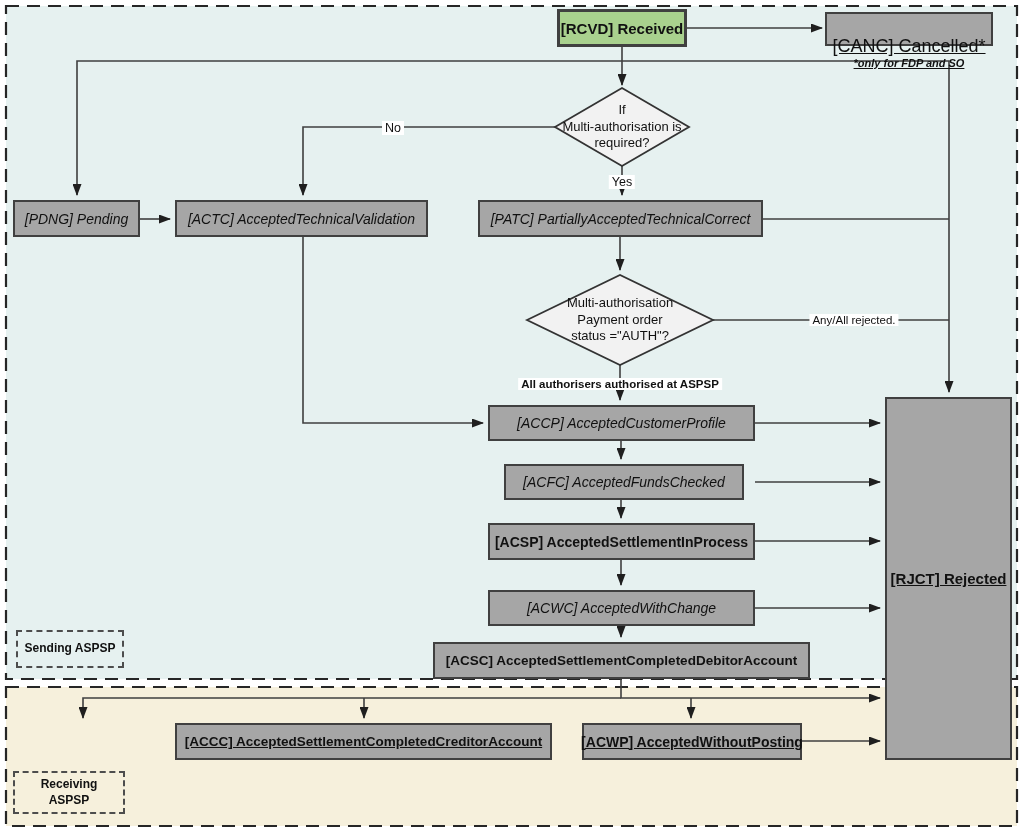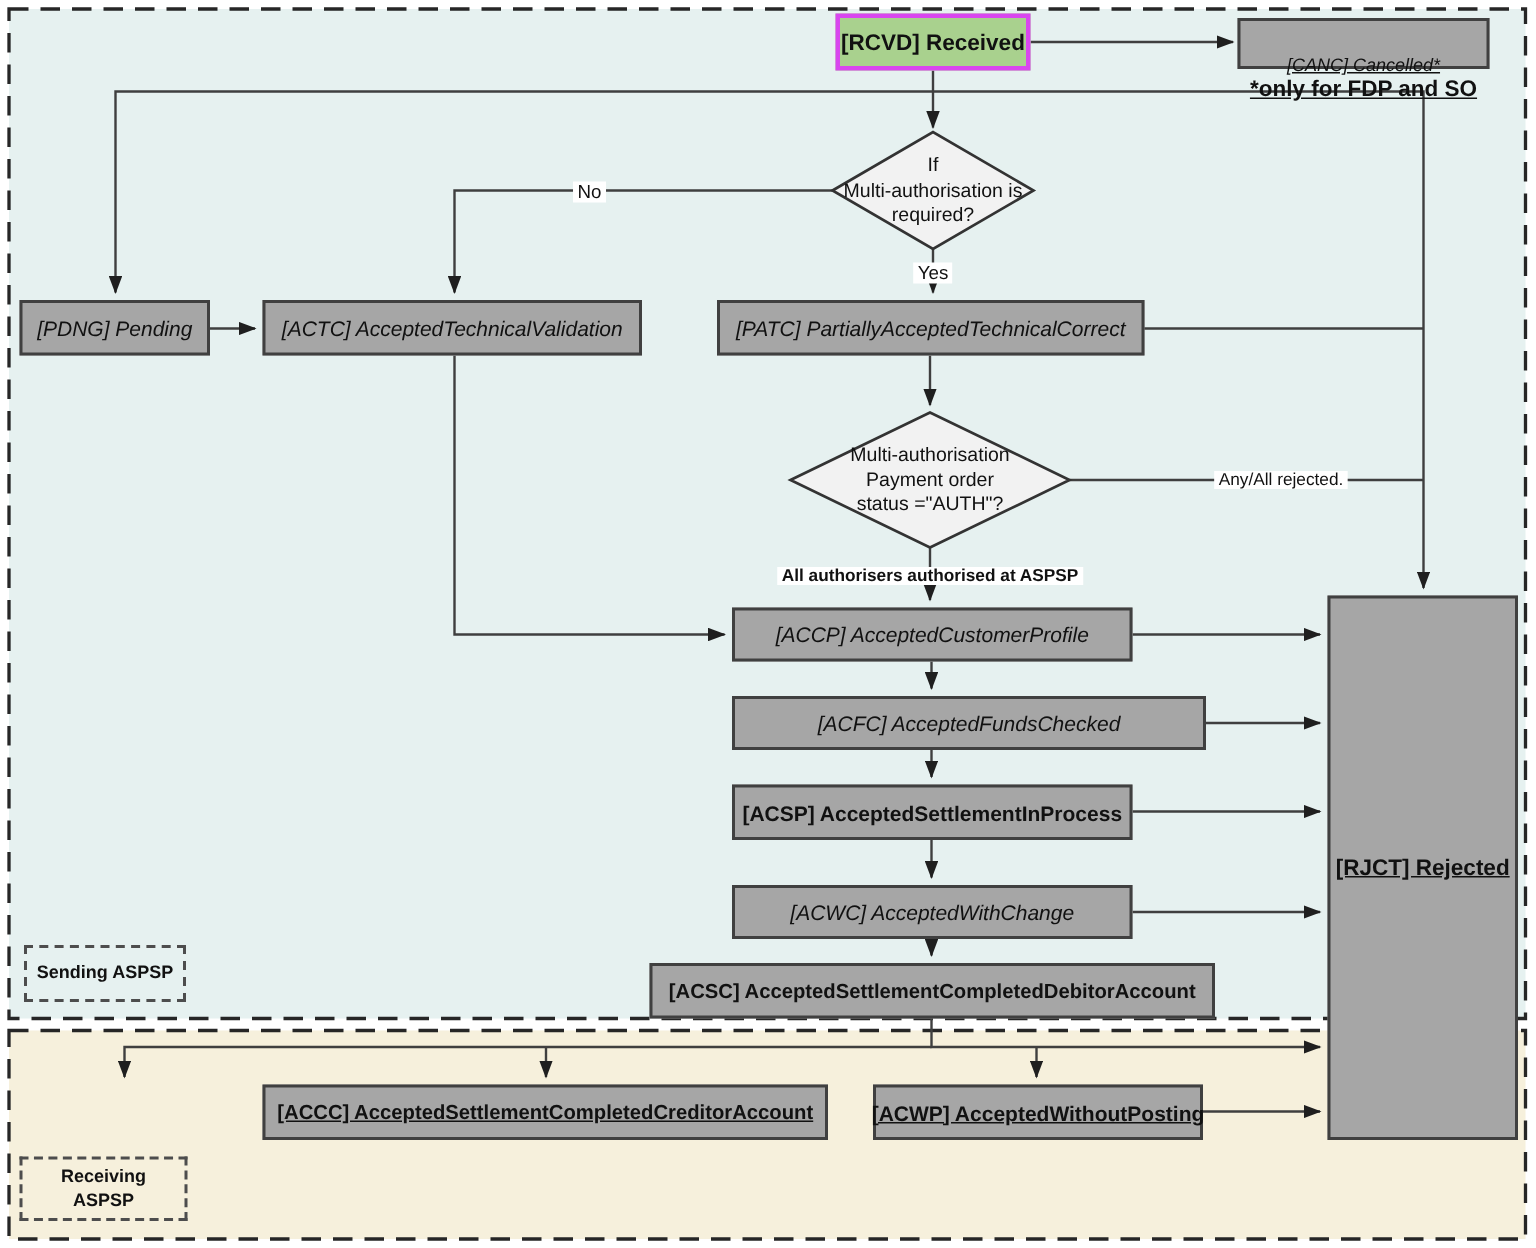--- a/index.html
+++ b/index.html
@@ -23,26 +23,26 @@
     display: flex; align-items: center; justify-content: center;
     font-size: 14px; text-align: center; white-space: nowrap;
     color: #111;
   }
   .node.italic { font-style: italic; }
   .node.bold   { font-weight: bold; }
   .node.underline { text-decoration: underline; }
   .node.small  { font-size: 13.5px; text-align: center; }
   .node-rcvd {
     background: var(--received-fill, #a9d18e);
-    border: 3px solid #d946ef;
+    border: 3px solid #404040;
     font-weight: bold; font-size: 15px;
   }
   .node-canc { flex-direction: column; line-height: 1.15; }
-  .node-canc .canc-main { font-style: italic; text-decoration: underline; font-size: 12px; margin-top: 48px; }
-  .node-canc .canc-note { text-decoration: underline; font-size: 15px; font-weight: bold; }
+  .node-canc .canc-main { text-decoration: underline; font-size: 18px; margin-top: 48px; }
+  .node-canc .canc-note { font-style: italic; text-decoration: underline; font-size: 11px; font-weight: bold; }
   .node-rjct { font-weight: bold; font-size: 15px; text-decoration: underline; text-align: right; }
 
   .decision-text {
     position: absolute; z-index: 3; display: flex; align-items: center; justify-content: center;
     text-align: center; font-size: 13px; line-height: 1.3; white-space: pre-line; color: #111;
     pointer-events: none;
   }
 
   .edge-label {
     position: absolute; z-index: 4; transform: translate(-50%, -50%);
@@ -130,21 +130,21 @@
   </div>
 
   <div class="node italic" style="left:13px;top:200px;width:127px;height:37px">[PDNG] Pending</div>
 
   <div class="node italic" style="left:175px;top:200px;width:253px;height:37px">[ACTC] AcceptedTechnicalValidation</div>
 
   <div class="node italic" style="left:478px;top:200px;width:285px;height:37px">[PATC] PartiallyAcceptedTechnicalCorrect</div>
 
   <div class="node italic" style="left:488px;top:405px;width:267px;height:36px">[ACCP] AcceptedCustomerProfile</div>
 
-  <div class="node italic" style="left:488px;top:464px;width:316px;height:36px">[ACFC] AcceptedFundsChecked</div>
+  <div class="node italic" style="left:504px;top:464px;width:240px;height:36px">[ACFC] AcceptedFundsChecked</div>
 
   <div class="node bold" style="left:488px;top:523px;width:267px;height:37px">[ACSP] AcceptedSettlementInProcess</div>
 
   <div class="node italic" style="left:488px;top:590px;width:267px;height:36px">[ACWC] AcceptedWithChange</div>
 
   <div class="node bold small" style="left:433px;top:642px;width:377px;height:37px">[ACSC] AcceptedSettlementCompletedDebitorAccount</div>
 
   <div class="node node-rjct" style="left:885px;top:397px;width:127px;height:363px">[RJCT] Rejected</div>
 
 

